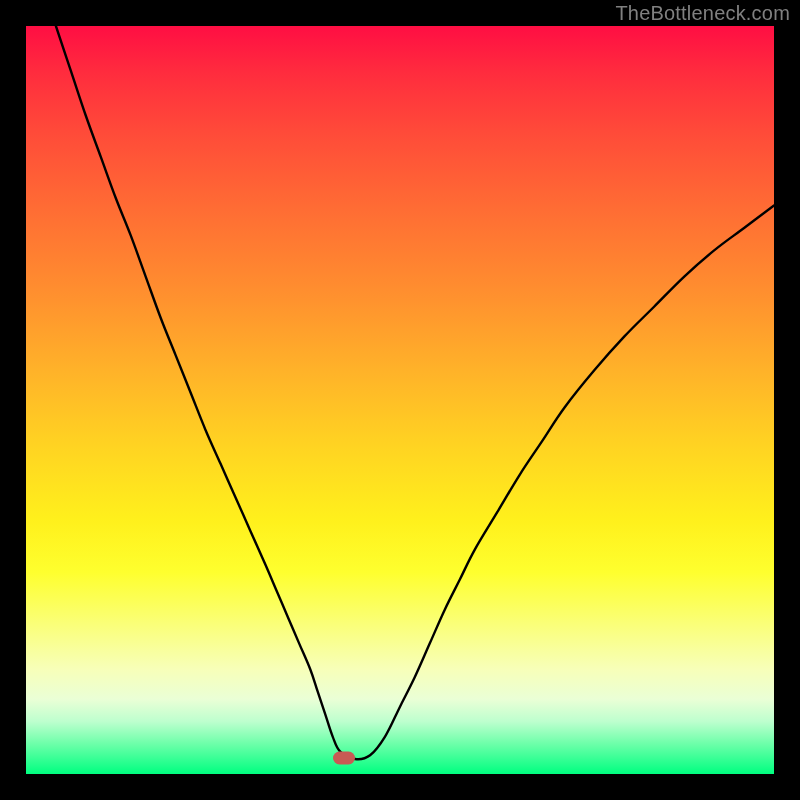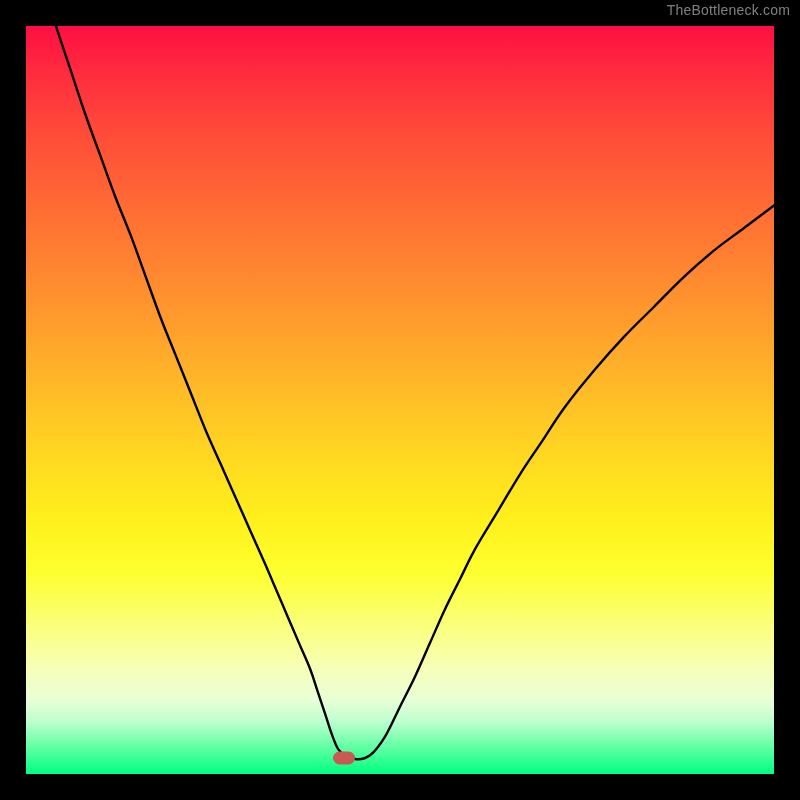--- a/index.html
+++ b/index.html
@@ -41,21 +41,21 @@
       #bdffce 93%,
       #6cffa9 96%,
       #00ff80 100%
     );
   }
   .watermark {
     position: absolute;
     top: 2px;
     right: 10px;
     color: #808080;
-    font-size: 14px;
+    font-size: 20px;
     font-weight: 500;
     letter-spacing: 0.2px;
     user-select: none;
   }
   svg.curve {
     position: absolute;
     top: 0;
     left: 0;
     width: 748px;
     height: 748px;

